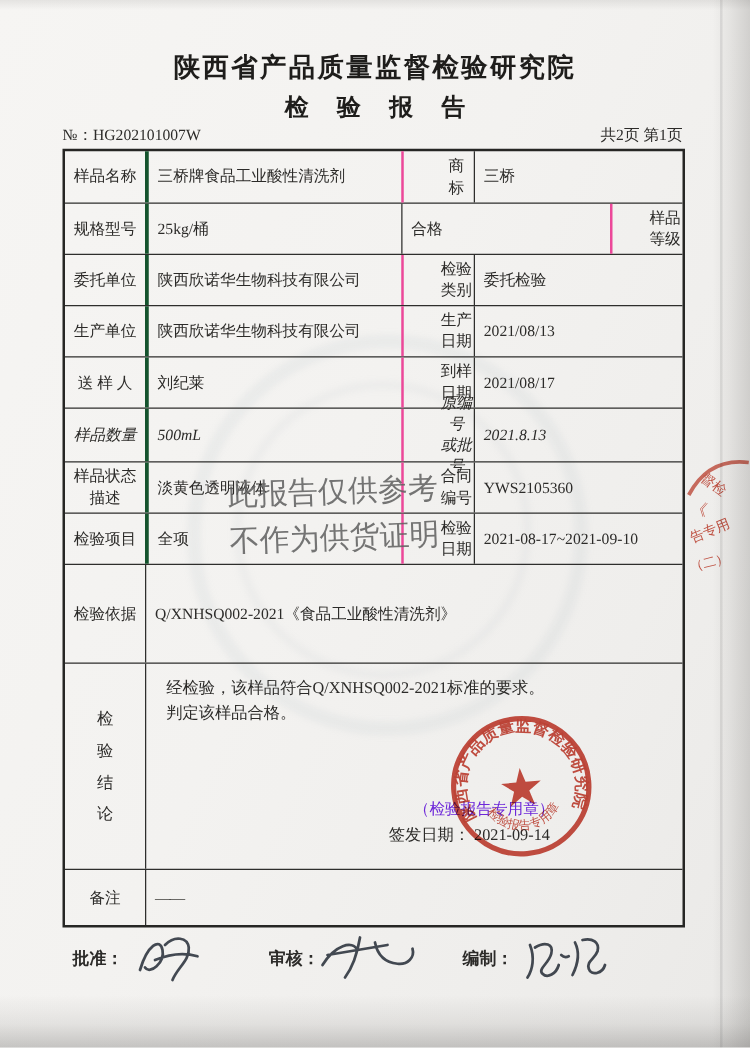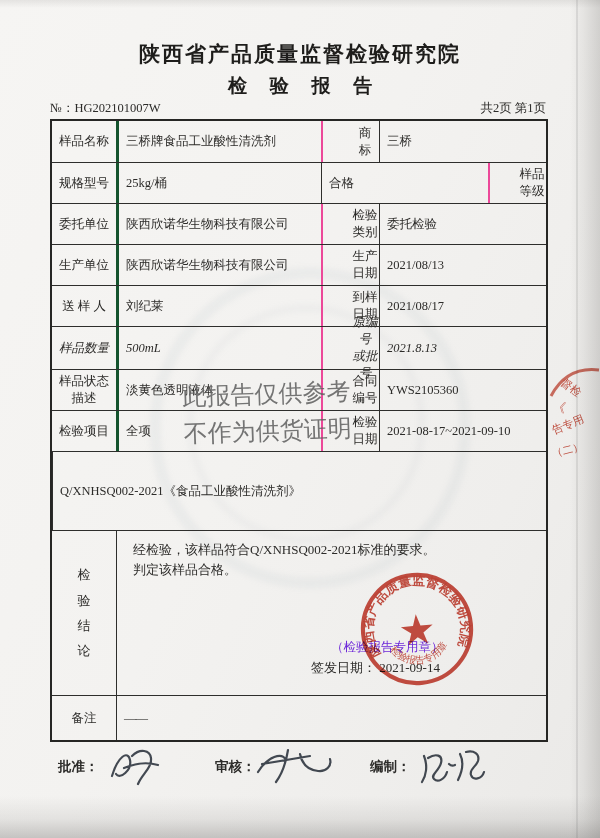--- a/index.html
+++ b/index.html
@@ -122,20 +122,21 @@
       <div class="cell lab c3">合同编号</div>
       <div class="cell val c4">YWS2105360</div>
     </div>
     <div class="row h41">
       <div class="cell lab c1">检验项目</div>
       <div class="cell val c2">全项</div>
       <div class="cell lab c3">检验日期</div>
       <div class="cell val c4">2021-08-17~2021-09-10</div>
     </div>
     <div class="row h79">
+      <div class="cell lab c1">检验依据</div>
       <div class="cell val span3">Q/XNHSQ002-2021《食品工业酸性清洗剂》</div>
     </div>
     <div class="row h165">
       <div class="cell lab c1 pre vert">检
 验
 结
 论</div>
       <div class="cell span3 concl-cell">
         <div class="concl-text">
           <div>经检验，该样品符合Q/XNHSQ002-2021标准的要求。</div>

